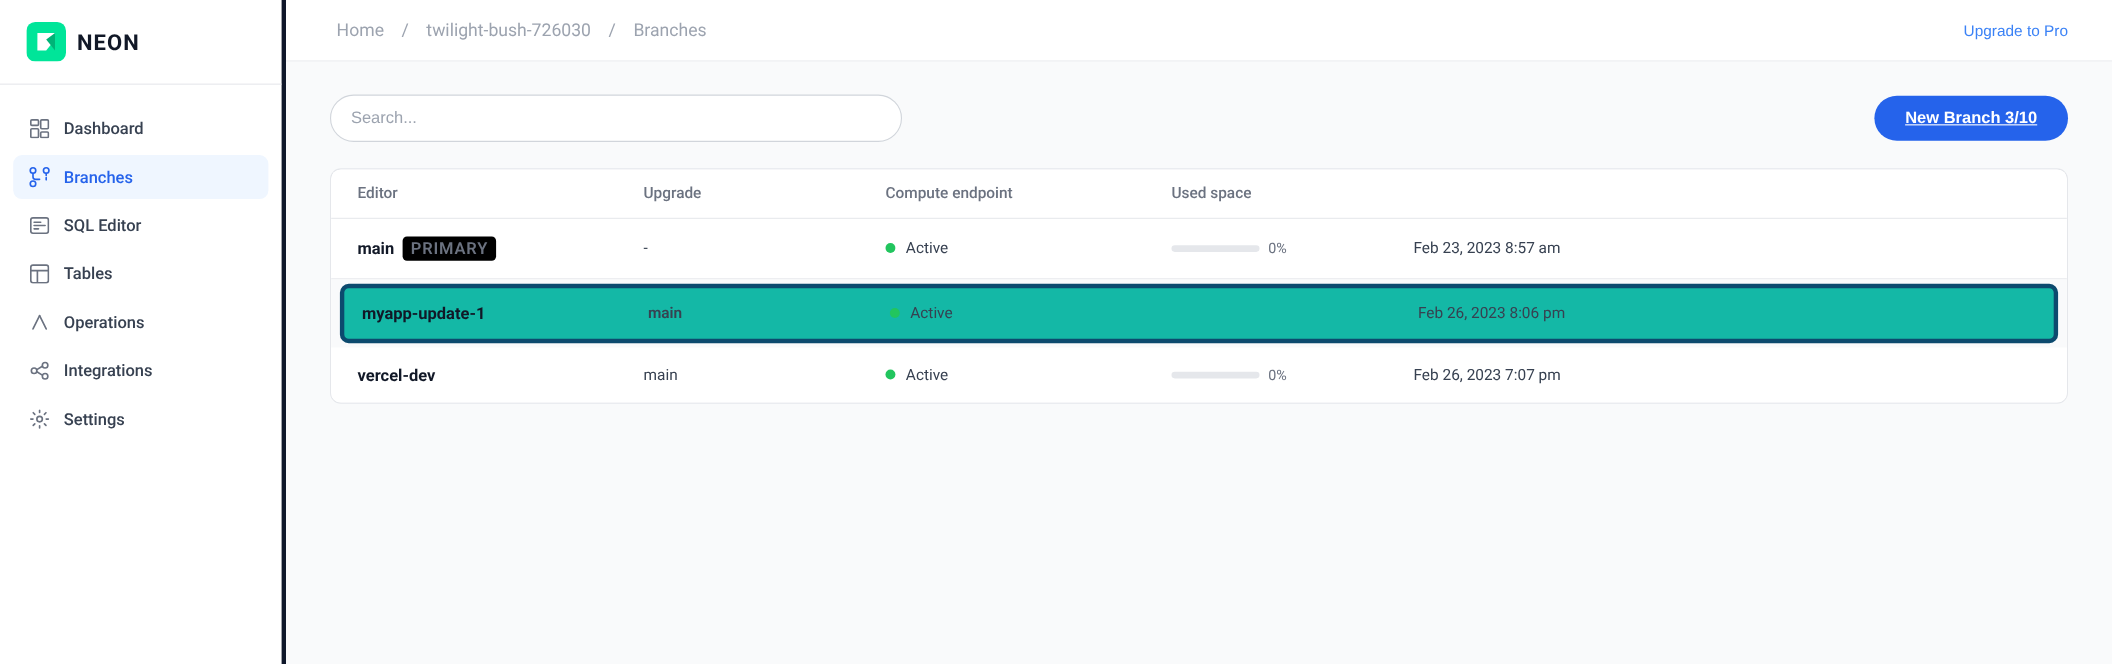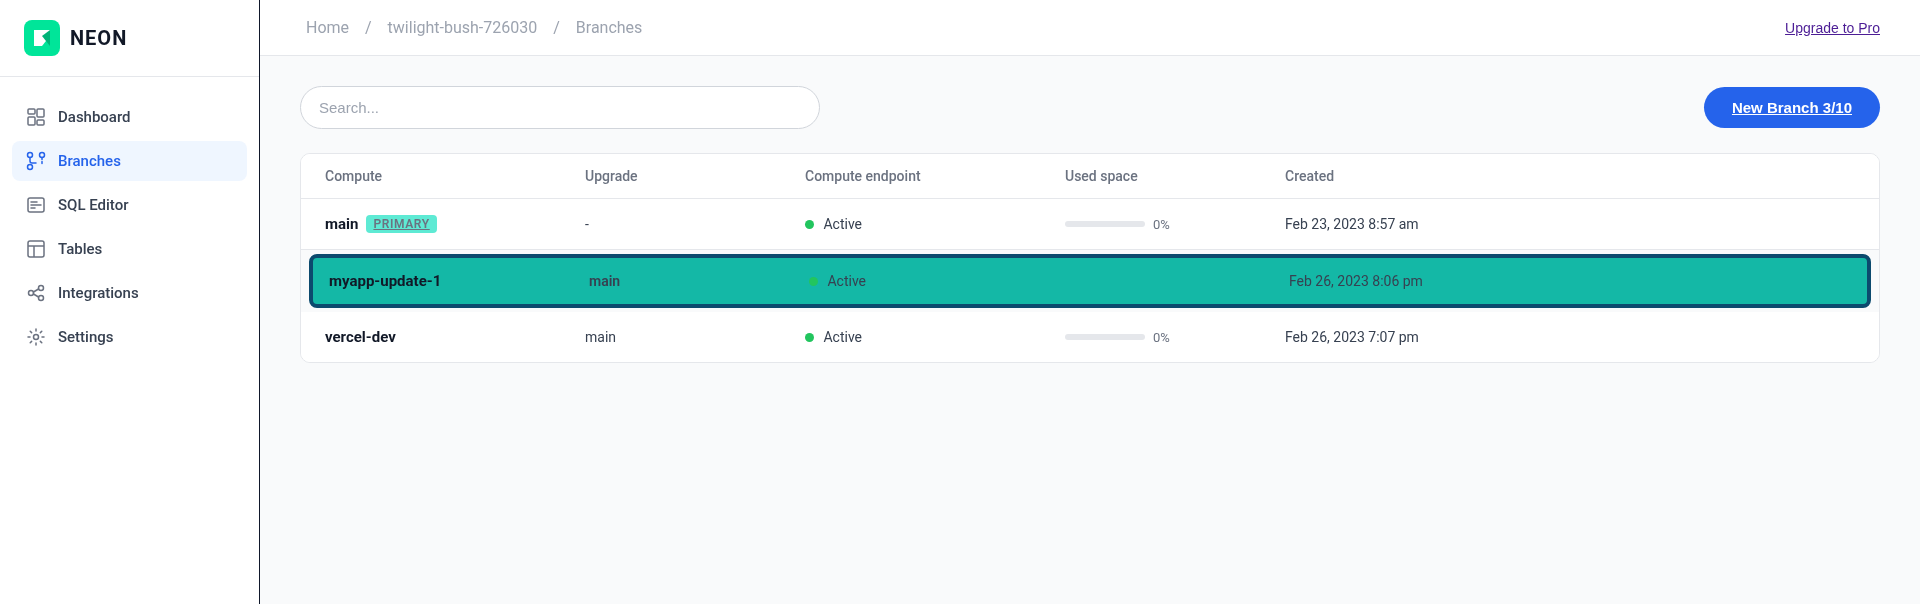--- a/index.html
+++ b/index.html
@@ -10,21 +10,21 @@
       height: 604px;
       overflow: hidden;
       display: flex;
     }
 
     
     .sidebar {
       width: 260px;
       min-width: 260px;
       background: #ffffff;
-      border-right: 1px solid #0f172a;
+      border-right: 4px solid #0f172a;
       display: flex;
       flex-direction: column;
       padding: 0;
       height: 604px;
     }
 
     .sidebar-logo {
       display: flex;
       align-items: center;
       gap: 10px;
@@ -101,25 +101,24 @@
       color: #374151;
     }
 
     .breadcrumb span {
       color: #9ca3af;
       margin: 0 6px;
     }
 
     .upgrade-btn {
       font-size: 14px;
-      color: #4c1d95;
+      color: #3b82f6;
       background: none;
       border: none;
       cursor: pointer;
-      text-decoration: underline;
     }
 
     
     .content {
       flex: 1;
       padding: 30px 40px;
       background: #f9fafb;
     }
 
     
@@ -206,28 +205,27 @@
     .branch-name {
       font-weight: 700;
       font-size: 15px;
       color: #111827;
       display: flex;
       align-items: center;
       gap: 8px;
     }
 
     .primary-badge {
-      background: #5eead4;
+      background: #000000;
       color: #6b7280;
-      font-size: 12px;
+      font-size: 15px;
       font-weight: 600;
       padding: 2px 7px;
       border-radius: 4px;
       letter-spacing: 0.05em;
-      text-decoration: underline;
     }
 
     .active-dot {
       display: inline-block;
       width: 9px;
       height: 9px;
       background: #22c55e;
       border-radius: 50%;
       margin-right: 6px;
     }
@@ -317,20 +315,29 @@
       <span class="nav-icon">
         <svg width="18" height="18" viewBox="0 0 18 18" fill="none">
           <rect x="1" y="1" width="16" height="16" rx="2" stroke="#6b7280" stroke-width="1.5"></rect>
           <line x1="1" y1="6" x2="17" y2="6" stroke="#6b7280" stroke-width="1.5"></line>
           <line x1="7" y1="6" x2="7" y2="17" stroke="#6b7280" stroke-width="1.5"></line>
         </svg>
       </span>
       <span>Tables</span>
     </div>
 
+    <div class="nav-item">
+      <span class="nav-icon">
+        <svg width="18" height="18" viewBox="0 0 18 18" fill="none">
+          <line x1="3" y1="15" x2="9" y2="3" stroke="#6b7280" stroke-width="1.5" stroke-linecap="round"></line>
+          <line x1="9" y1="3" x2="15" y2="15" stroke="#6b7280" stroke-width="1.5" stroke-linecap="round"></line>
+        </svg>
+      </span>
+      <span>Operations</span>
+    </div>
 
     <div class="nav-item">
       <span class="nav-icon">
         <svg width="18" height="18" viewBox="0 0 18 18" fill="none">
           <circle cx="4" cy="9" r="2.5" stroke="#6b7280" stroke-width="1.5"></circle>
           <circle cx="14" cy="4" r="2.5" stroke="#6b7280" stroke-width="1.5"></circle>
           <circle cx="14" cy="14" r="2.5" stroke="#6b7280" stroke-width="1.5"></circle>
           <line x1="6.5" y1="8" x2="11.5" y2="5" stroke="#6b7280" stroke-width="1.5" stroke-linecap="round"></line>
           <line x1="6.5" y1="10" x2="11.5" y2="13" stroke="#6b7280" stroke-width="1.5" stroke-linecap="round"></line>
         </svg>
@@ -367,25 +374,24 @@
     <div class="search-row">
       <div class="search-input-wrap">
         <input class="search-input" type="text" placeholder="Search..." style="">
       </div>
       <button class="new-branch-btn">New Branch 3/10</button>
     </div>
 
     <div class="branches-table">
 
       <div class="table-header">
-        <div class="table-header-cell">Compute</div>
+        <div class="table-header-cell">Editor</div>
         <div class="table-header-cell">Upgrade</div>
         <div class="table-header-cell">Compute endpoint</div>
         <div class="table-header-cell">Used space</div>
-        <div class="table-header-cell">Created</div>
       </div>
 
       <div class="table-row">
         <div class="cell branch-name">
           <span>main</span>
           <span class="primary-badge">PRIMARY</span>
         </div>
         <div class="cell">-</div>
         <div class="cell">
           <span class="active-dot"></span>

